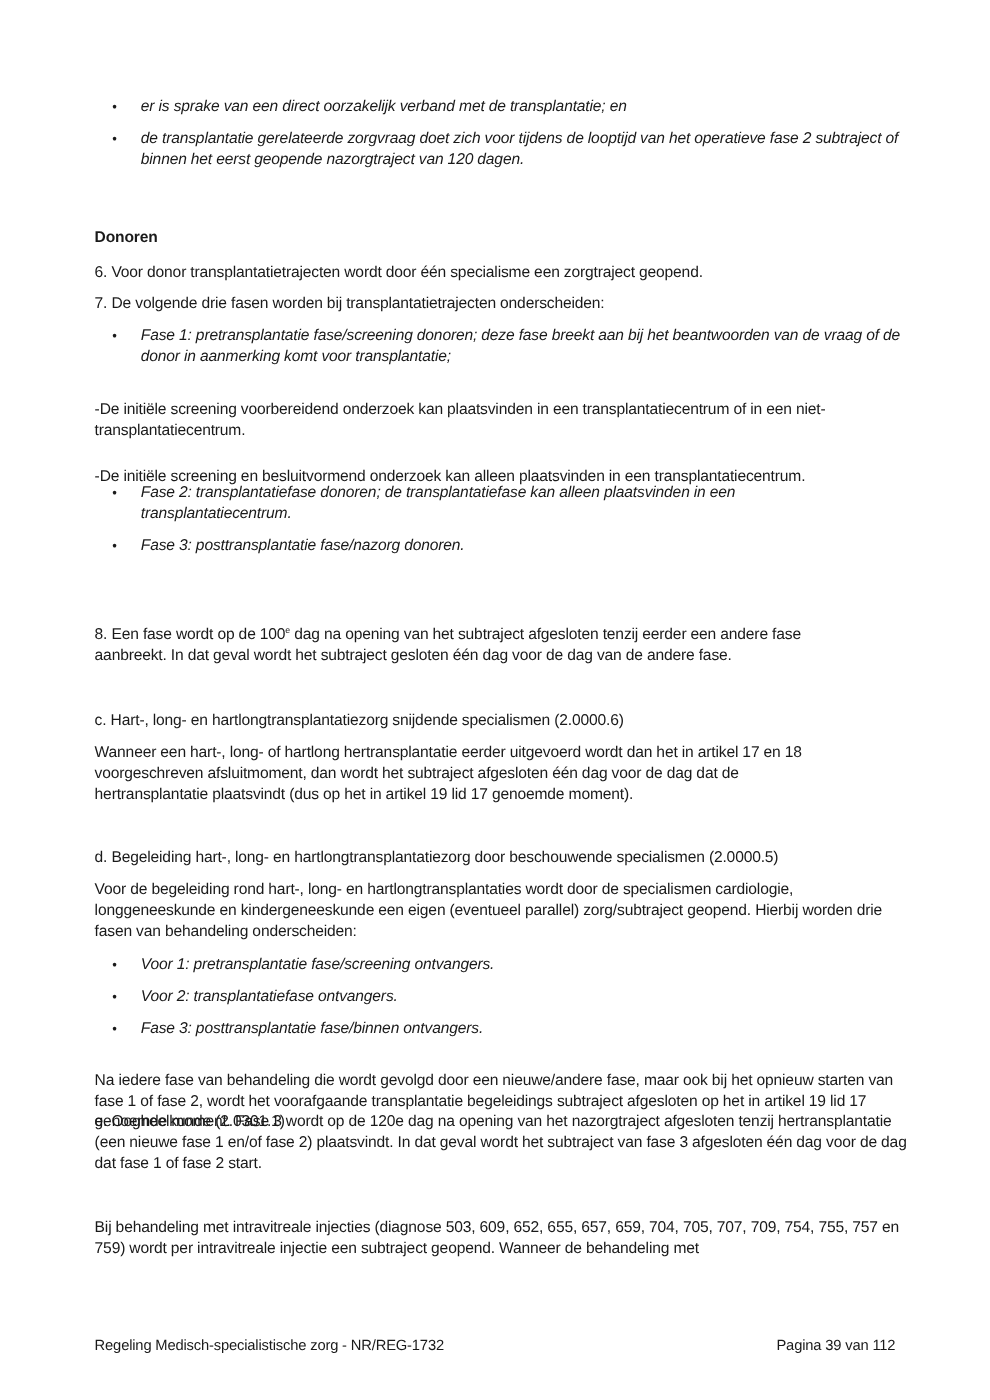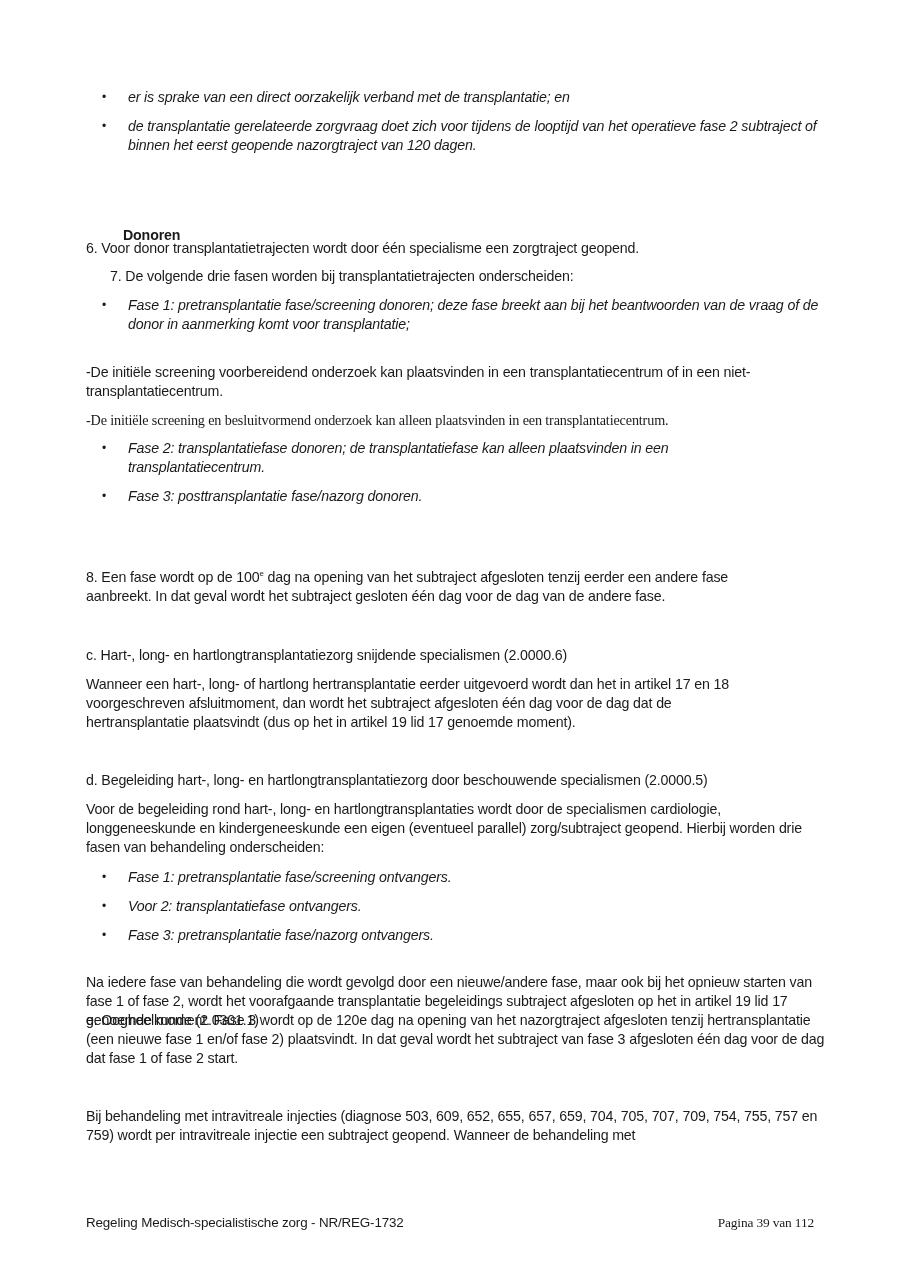--- a/index.html
+++ b/index.html
@@ -11,76 +11,76 @@
     }
     .page { position: absolute; left: 86px; top: 0; width: 740px; }
     .blk { position: absolute; left: 0; width: 740px; }
     .bullet { position: absolute; left: 16px; width: 724px; }
     .bullet .dot { position: absolute; left: 0; top: 0; width: 10px; font-size: 12px; }
     .bullet .txt { position: absolute; left: 26px; width: 698px; top: 0; font-style: italic; }
     .bold { font-weight: bold; }
     sup { font-size: 8px; line-height: 0; vertical-align: 6px; }
     .footer { position: absolute; top: 1213px; left: 86px; width: 728px; font-size: 13.4px; }
     .footer .left { position: absolute; left: 0; top: 0; text-align: center; }
-    .footer .right { position: absolute; right: 0; top: 0; font-family: Liberation Serif, serif; }
+    .footer .right { position: absolute; right: 0; top: 0; }
   </style>
 </head>
 <body>
 
 <div class="page">
 
   <div class="bullet" style="top:88px;">
     <span class="dot">•</span>
     <span class="txt">er is sprake van een direct oorzakelijk verband met de transplantatie; en</span>
   </div>
   <div class="bullet" style="top:117px;">
     <span class="dot">•</span>
     <span class="txt">de transplantatie gerelateerde zorgvraag doet zich voor tijdens de looptijd van het operatieve fase 2 subtraject of binnen het eerst geopende nazorgtraject van 120 dagen.</span>
   </div>
 
-  <div class="blk bold" style="top:226px;margin-left:37px;">Donoren</div>
+  <div class="blk bold" style="top:207px;">Donoren</div>
   <div class="blk" style="top:239px;">6. Voor donor transplantatietrajecten wordt door één specialisme een zorgtraject geopend.</div>
-  <div class="blk" style="top:267px;margin-left:24px;">7. De volgende drie fasen worden bij transplantatietrajecten onderscheiden:</div>
+  <div class="blk" style="top:267px;">7. De volgende drie fasen worden bij transplantatietrajecten onderscheiden:</div>
 
   <div class="bullet" style="top:296px;">
     <span class="dot">•</span>
     <span class="txt">Fase 1: pretransplantatie fase/screening donoren; deze fase breekt aan bij het beantwoorden van de vraag of de donor in aanmerking komt voor transplantatie;</span>
   </div>
 
   <div class="blk" style="top:363px; width:710px;">-De initiële screening voorbereidend onderzoek kan plaatsvinden in een transplantatiecentrum of in een niet-transplantatiecentrum.</div>
-  <div class="blk" style="top:411px;font-family:Liberation Serif, serif;">-De initiële screening en besluitvormend onderzoek kan alleen plaatsvinden in een transplantatiecentrum.</div>
+  <div class="blk" style="top:424px;">-De initiële screening en besluitvormend onderzoek kan alleen plaatsvinden in een transplantatiecentrum.</div>
 
   <div class="bullet" style="top:439px;">
     <span class="dot">•</span>
     <span class="txt" style="width:640px;">Fase 2: transplantatiefase donoren; de transplantatiefase kan alleen plaatsvinden in een transplantatiecentrum.</span>
   </div>
   <div class="bullet" style="top:487px;">
     <span class="dot">•</span>
     <span class="txt">Fase 3: posttransplantatie fase/nazorg donoren.</span>
   </div>
 
   <div class="blk" style="top:568px; width:710px;"><span>8. Een fase wordt op de 100</span><sup>e</sup><span> dag na opening van het subtraject afgesloten tenzij eerder een andere fase aanbreekt. In dat geval wordt het subtraject gesloten één dag voor de dag van de andere fase.</span></div>
 
   <div class="blk" style="top:646px;">c. Hart-, long- en hartlongtransplantatiezorg snijdende specialismen (2.0000.6)</div>
   <div class="blk" style="top:675px; width:690px;">Wanneer een hart-, long- of hartlong hertransplantatie eerder uitgevoerd wordt dan het in artikel 17 en 18 voorgeschreven afsluitmoment, dan wordt het subtraject afgesloten één dag voor de dag dat de hertransplantatie plaatsvindt (dus op het in artikel 19 lid 17 genoemde moment).</div>
 
   <div class="blk" style="top:771px;">d. Begeleiding hart-, long- en hartlongtransplantatiezorg door beschouwende specialismen (2.0000.5)</div>
   <div class="blk" style="top:800px;">Voor de begeleiding rond hart-, long- en hartlongtransplantaties wordt door de specialismen cardiologie, longgeneeskunde en kindergeneeskunde een eigen (eventueel parallel) zorg/subtraject geopend. Hierbij worden drie fasen van behandeling onderscheiden:</div>
 
   <div class="bullet" style="top:868px;">
     <span class="dot">•</span>
-    <span class="txt">Fase 1: pretransplantatie fase/screening ontvangers.</span>
+    <span class="txt">Voor 1: pretransplantatie fase/screening ontvangers.</span>
   </div>
   <div class="bullet" style="top:897px;">
     <span class="dot">•</span>
     <span class="txt">Voor 2: transplantatiefase ontvangers.</span>
   </div>
   <div class="bullet" style="top:926px;">
     <span class="dot">•</span>
-    <span class="txt">Fase 3: pretransplantatie fase/nazorg ontvangers.</span>
+    <span class="txt">Fase 3: posttransplantatie fase/binnen ontvangers.</span>
   </div>
 
   <div class="blk" style="top:973px;">Na iedere fase van behandeling die wordt gevolgd door een nieuwe/andere fase, maar ook bij het opnieuw starten van fase 1 of fase 2, wordt het voorafgaande transplantatie begeleidings subtraject afgesloten op het in artikel 19 lid 17 genoemde moment. Fase 3 wordt op de 120e dag na opening van het nazorgtraject afgesloten tenzij hertransplantatie (een nieuwe fase 1 en/of fase 2) plaatsvindt. In dat geval wordt het subtraject van fase 3 afgesloten één dag voor de dag dat fase 1 of fase 2 start.</div>
 
   <div class="blk" style="top:1011px;">e. Oogheelkunde (2.0301.1)</div>
   <div class="blk" style="top:1107px;">Bij behandeling met intravitreale injecties (diagnose 503, 609, 652, 655, 657, 659, 704, 705, 707, 709, 754, 755, 757 en 759) wordt per intravitreale injectie een subtraject geopend. Wanneer de behandeling met</div>
 </div>
 
 <div class="footer">
   <span class="left">Regeling Medisch-specialistische zorg - NR/REG-1732</span>

